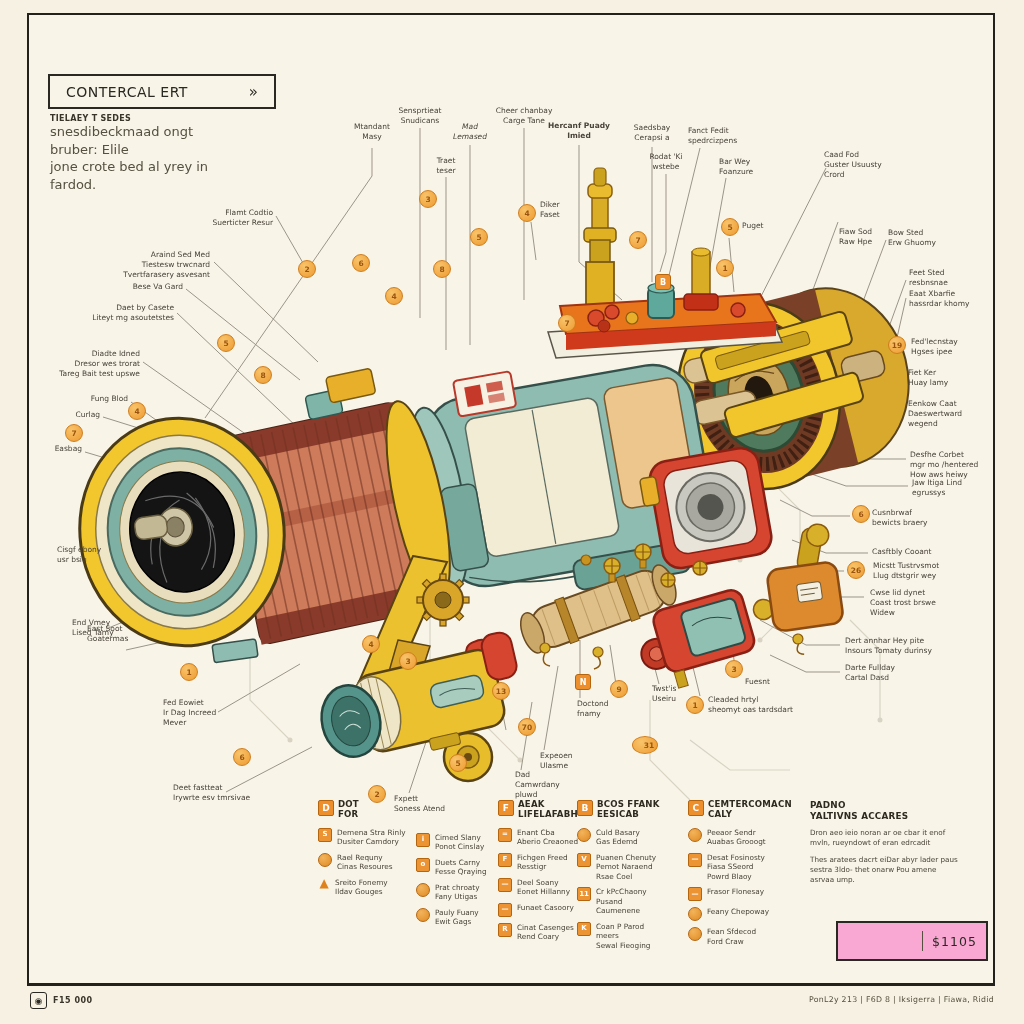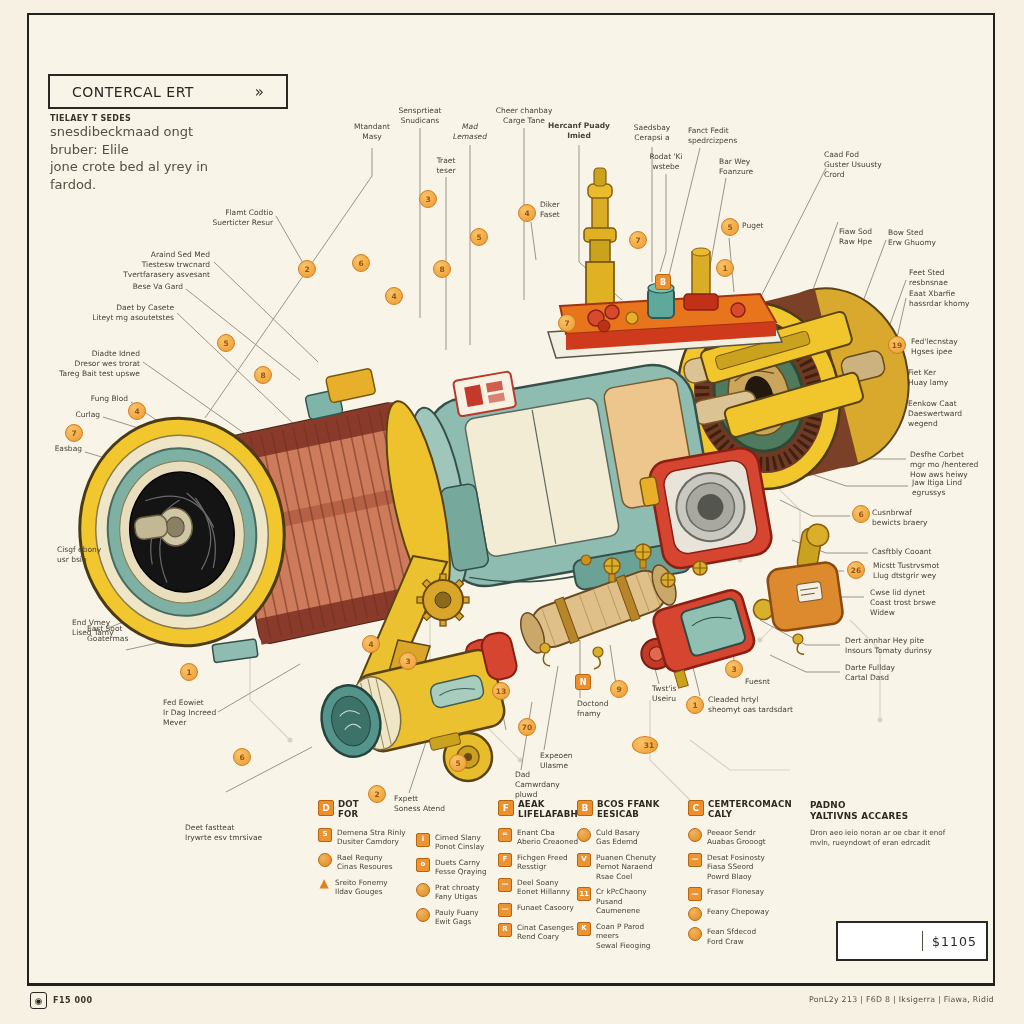--- a/index.html
+++ b/index.html
@@ -2,21 +2,21 @@
 <html><head>
 <meta charset="utf-8">
 <style>
   html,body{margin:0;padding:0;width:1024px;height:1024px;background:#f6f1e2;
     font-family:"DejaVu Sans",sans-serif;position:relative;overflow:hidden;color:#3c372c}
   #frame{position:absolute;left:27px;top:13px;width:964px;height:968px;
     border:2px solid #23211c;border-bottom-width:3px;background:#f8f4e8}
   
   #title-box{position:absolute;left:48px;top:74px;width:192px;height:31px;
     border:2px solid #2a2822;display:flex;align-items:center;justify-content:space-between;
-    padding:0 22px;background:#f8f4e8}
+    padding:0 16px;background:#f8f4e8}
   #title-text{font-size:14px;letter-spacing:.5px;color:#2a2822;font-weight:500}
   #title-chevron{font-size:15px;color:#2a2822}
   #subtitle{position:absolute;left:50px;top:114px;width:190px}
   #subtitle-bold{font-size:8px;font-weight:bold;color:#3a352a;letter-spacing:.3px}
   .sub-line{font-size:13px;color:#55503f;line-height:1.35}
   
   #machine-svg{position:absolute;left:0;top:0;width:1024px;height:1024px}
   .callout{position:absolute;font-size:7.5px;line-height:1.3;color:#49433a;
     white-space:pre-line;max-width:125px}
   .a-c{transform:translateX(-50%);text-align:center}
@@ -40,21 +40,21 @@
   .li-icon.sq{background:#ec9434;border:1px solid #b5650e;border-radius:2px}
   .li-icon.circ{background:radial-gradient(circle at 35% 30%,#f2b45c,#e08a22);
     border:1px solid #b5650e;border-radius:50%}
   .li-icon.tri{background:none;border:none;color:#e0821c;font-size:12px}
   #notes{position:absolute;left:810px;top:800px;width:152px;color:#4a4438}
   #notes-head{font-weight:bold;font-size:8.8px;line-height:1.2;color:#2e2a20;white-space:pre-line;
     margin-bottom:7px;letter-spacing:.2px}
   .note-p{font-size:7.2px;line-height:1.4;margin:0 0 7px 0}
   
   #price-box{position:absolute;left:836px;top:921px;width:148px;height:36px;
-    border:2px solid #2a2822;display:flex;align-items:center;background:#ffffff}
+    border:2px solid #2a2822;display:flex;align-items:center;background:#f9a8d4}
   #price-div{width:1px;height:20px;background:#55503f;margin-left:84px}
   #price-value{flex:1;text-align:center;font-size:12.5px;letter-spacing:1px;color:#2a2822}
   #footer-left{position:absolute;left:30px;top:992px;display:flex;align-items:center;gap:6px}
   #stamp{width:15px;height:15px;border:1.5px solid #2a2822;border-radius:3px;display:flex;
     align-items:center;justify-content:center;font-size:9px;color:#2a2822}
   #footer-code{font-size:8px;font-weight:bold;color:#3a352a;letter-spacing:.5px}
   #footer-right{position:absolute;right:30px;top:995px;font-size:7.8px;color:#55503f;letter-spacing:.3px}
 </style>
 </head>
 <body>
@@ -429,21 +429,21 @@
 Suerticter Resur</div>
     <div class="callout a-l" style="left: 57px; top: 545px;">Cisgf ebony
 usr bsiu</div>
     <div class="callout a-l" style="left: 72px; top: 618px;">End Vmey
 Lised Tamy</div>
     <div class="callout a-l" style="left: 87px; top: 624px;">East Soot
 Goatermas</div>
     <div class="callout a-l" style="left: 163px; top: 698px;">Fed Eowiet
 Ir Dag Increed
 Mever</div>
-    <div class="callout a-l" style="left: 173px; top: 823px; margin-left: 12px;">Deet fastteat
+    <div class="callout a-l" style="left: 173px; top: 783px;">Deet fastteat
 Irywrte esv tmrsivae</div>
     <div class="callout a-l" style="left: 577px; top: 699px;">Doctond
 fnamy</div>
     <div class="callout a-l" style="left: 540px; top: 751px;">Expeoen
 Ulasme</div>
     <div class="callout a-l" style="left: 515px; top: 770px;">Dad
 Camwrdany
 pluwd</div>
     <div class="callout a-l" style="left: 394px; top: 794px;">Fxpett
 Soness Atend</div>
@@ -554,20 +554,21 @@
 <div id="subtitle">
   <div id="subtitle-bold">TIELAEY T SEDES</div>
   <div class="sub-line">snesdibeckmaad ongt bruber: Elile</div>
   <div class="sub-line">jone crote bed al yrey in fardod.</div>
 </div>
 
 <div id="notes">
   <div id="notes-head">PADNO
 YALTIVNS ACCARES</div>
 <div class="note-p">Dron aeo ieio noran ar oe cbar it enof mvln, rueyndowt of eran edrcadit</div>
+    <div class="note-p">Thes aratees dacrt eiDar abyr lader paus sestra 3ldo- thet onarw Pou amene asrvaa ump.</div>
   </div>
 
 <div id="price-box">
   <span id="price-div"></span>
   <span id="price-value">$1105</span>
 </div>
 
 <div id="footer-left">
   <span id="stamp">◉</span>
   <span id="footer-code">F15 000</span>

